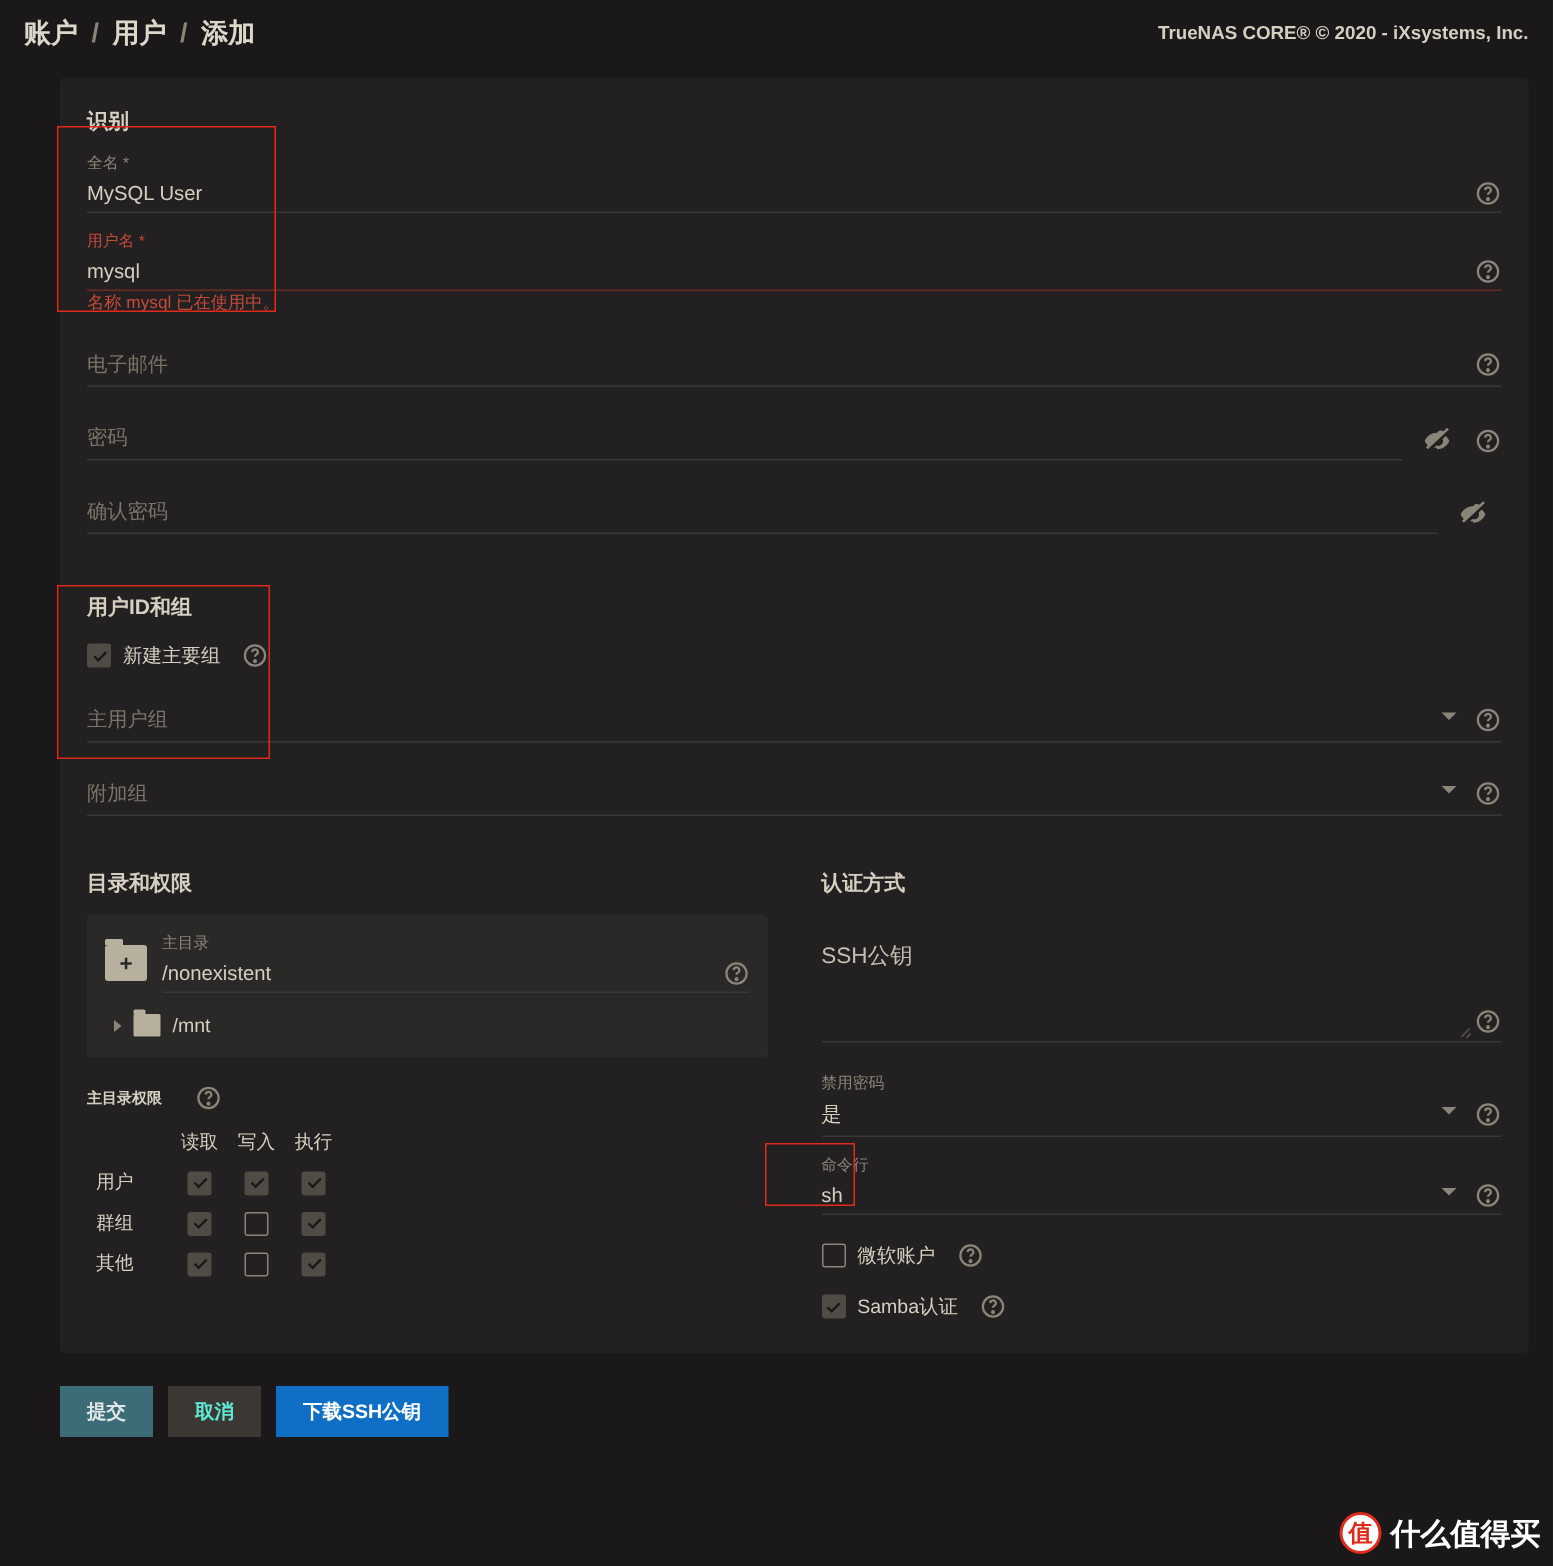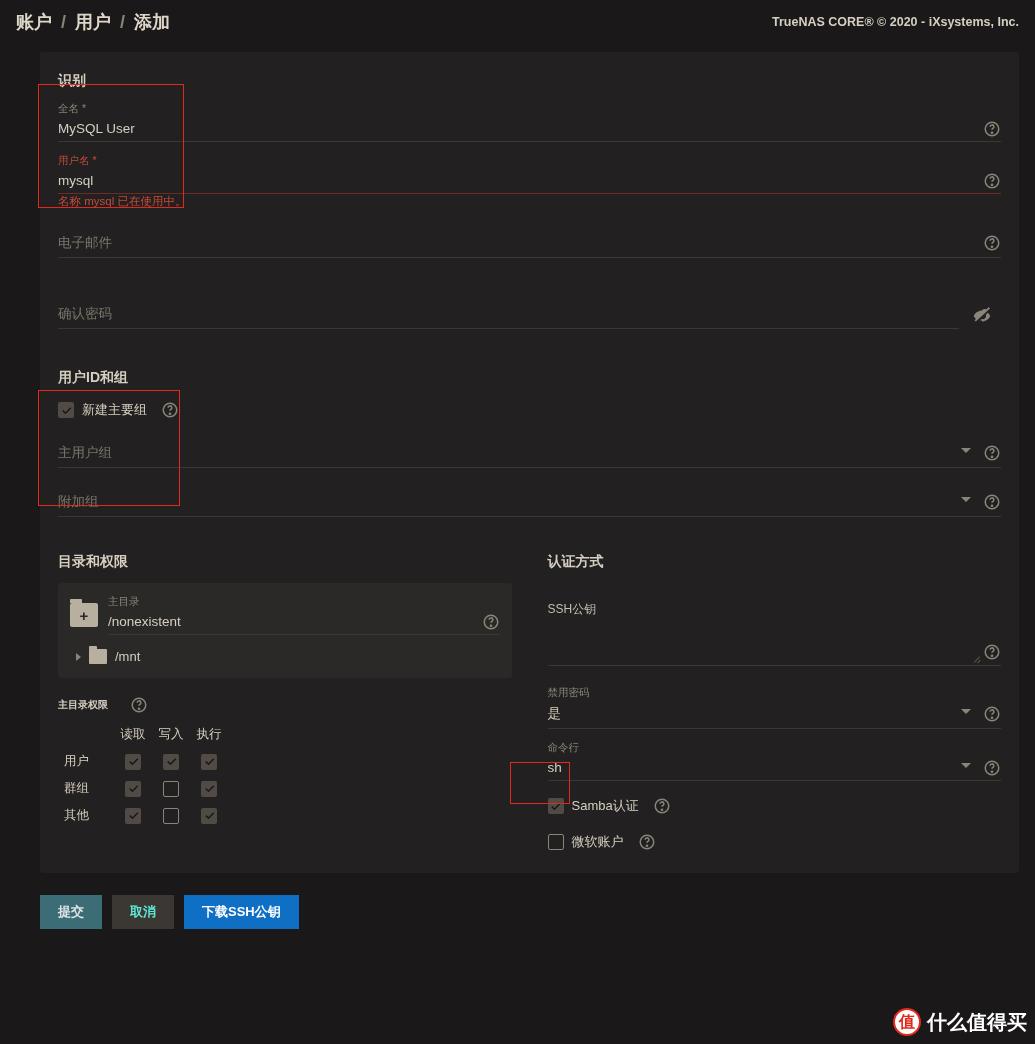--- a/index.html
+++ b/index.html
@@ -132,20 +132,37 @@
             <circle cx="12" cy="12" r="9"></circle>
             <path d="M9.5 9a2.5 2.5 0 1 1 3.5 2.3c-.8.4-1 1-1 1.7"></path>
             <circle cx="12" cy="17" r="0.8" fill="currentColor"></circle>
           </svg>
       </span>
     </div>
   </div>
 
   <div class="gap"></div>
 
+  <div class="field half-row">
+    <div class="input-row" style="width:460px;">
+      <div class="input-val placeholder">密码</div>
+    </div>
+    <span class="eye-ico" style="margin-left:12px;">
+      <svg viewBox="0 0 24 24" fill="currentColor">
+          <path d="M12 6c-4 0-7.5 2.5-9 6 .5 1.2 1.3 2.3 2.3 3.2l-1.4 1.4 1.4 1.4L20.7 3.7 19.3 2.3l-2.6 2.6C15.3 4.3 13.7 4 12 6zm0 12c4 0 7.5-2.5 9-6-.6-1.4-1.5-2.6-2.7-3.6l-2.2 2.2c.2.4.3.9.3 1.4 0 1.9-1.6 3.5-3.5 3.5-.5 0-1-.1-1.4-.3l-1.7 1.7c.7.1 1.5.1 2.2.1z"></path>
+        </svg>
+    </span>
+    <span class="help-ico">
+      <svg viewBox="0 0 24 24" fill="none" stroke="currentColor" stroke-width="2">
+          <circle cx="12" cy="12" r="9"></circle>
+          <path d="M9.5 9a2.5 2.5 0 1 1 3.5 2.3c-.8.4-1 1-1 1.7"></path>
+          <circle cx="12" cy="17" r="0.8" fill="currentColor"></circle>
+        </svg>
+    </span>
+  </div>
 
   <div class="gap"></div>
 
   <div class="field half-row">
     <div class="input-row" style="width:320px;">
       <div class="input-val placeholder">确认密码</div>
     </div>
     <span class="eye-ico" style="margin-left:12px;">
       <svg viewBox="0 0 24 24" fill="currentColor">
           <path d="M12 6c-4 0-7.5 2.5-9 6 .5 1.2 1.3 2.3 2.3 3.2l-1.4 1.4 1.4 1.4L20.7 3.7 19.3 2.3l-2.6 2.6C15.3 4.3 13.7 4 12 6zm0 12c4 0 7.5-2.5 9-6-.6-1.4-1.5-2.6-2.7-3.6l-2.2 2.2c.2.4.3.9.3 1.4 0 1.9-1.6 3.5-3.5 3.5-.5 0-1-.1-1.4-.3l-1.7 1.7c.7.1 1.5.1 2.2.1z"></path>
@@ -312,21 +329,21 @@
               </svg>
             </span>
           </span>
       </div>
     </div>
 
     <div class="colR">
       <div class="section-title" style="margin-top:0;">认证方式</div>
 
       <div style="height:18px;"></div>
-      <div style="color:#c5bfb2; font-size:12px;">SSH公钥</div>
+      <div style="color:#c5bfb2; font-size:15px;">SSH公钥</div>
       <div class="ssh-area">
         <div class="resize"></div>
         <span class="help-ico" style="position:absolute; right:0; bottom:4px;">
           <svg viewBox="0 0 24 24" fill="none" stroke="currentColor" stroke-width="2">
               <circle cx="12" cy="12" r="9"></circle>
               <path d="M9.5 9a2.5 2.5 0 1 1 3.5 2.3c-.8.4-1 1-1 1.7"></path>
               <circle cx="12" cy="17" r="0.8" fill="currentColor"></circle>
             </svg>
         </span>
       </div>
@@ -358,47 +375,47 @@
           <span class="help-ico">
             <svg viewBox="0 0 24 24" fill="none" stroke="currentColor" stroke-width="2">
                 <circle cx="12" cy="12" r="9"></circle>
                 <path d="M9.5 9a2.5 2.5 0 1 1 3.5 2.3c-.8.4-1 1-1 1.7"></path>
                 <circle cx="12" cy="17" r="0.8" fill="currentColor"></circle>
               </svg>
           </span>
         </div>
       </div>
 
-      <div class="chk-row" style="margin-top:16px;">
-        <span class="chk">
-            <svg viewBox="0 0 24 24" fill="none" stroke="currentColor" stroke-width="3">
-              <path d="M5 12l5 5L20 7"></path>
-            </svg>
-          </span>
-        <span class="chk-label">Samba认证</span>
-        <span class="help-ico inline-help">
-          <svg viewBox="0 0 24 24" fill="none" stroke="currentColor" stroke-width="2">
-              <circle cx="12" cy="12" r="9"></circle>
-              <path d="M9.5 9a2.5 2.5 0 1 1 3.5 2.3c-.8.4-1 1-1 1.7"></path>
-              <circle cx="12" cy="17" r="0.8" fill="currentColor"></circle>
-            </svg>
-        </span>
-      </div>
-
       <div class="chk-row" style="margin-top:18px;">
         <span class="chk unchecked"></span>
         <span class="chk-label">微软账户</span>
         <span class="help-ico inline-help">
           <svg viewBox="0 0 24 24" fill="none" stroke="currentColor" stroke-width="2">
               <circle cx="12" cy="12" r="9"></circle>
               <path d="M9.5 9a2.5 2.5 0 1 1 3.5 2.3c-.8.4-1 1-1 1.7"></path>
               <circle cx="12" cy="17" r="0.8" fill="currentColor"></circle>
             </svg>
         </span>
       </div>
+
+      <div class="chk-row" style="margin-top:16px;">
+        <span class="chk">
+            <svg viewBox="0 0 24 24" fill="none" stroke="currentColor" stroke-width="3">
+              <path d="M5 12l5 5L20 7"></path>
+            </svg>
+          </span>
+        <span class="chk-label">Samba认证</span>
+        <span class="help-ico inline-help">
+          <svg viewBox="0 0 24 24" fill="none" stroke="currentColor" stroke-width="2">
+              <circle cx="12" cy="12" r="9"></circle>
+              <path d="M9.5 9a2.5 2.5 0 1 1 3.5 2.3c-.8.4-1 1-1 1.7"></path>
+              <circle cx="12" cy="17" r="0.8" fill="currentColor"></circle>
+            </svg>
+        </span>
+      </div>
     </div>
   </div>
 </div>
 
 <div class="btnrow">
   <button class="btn primary">提交</button>
   <button class="btn secondary">取消</button>
   <button class="btn action">下载SSH公钥</button>
 </div>
 

